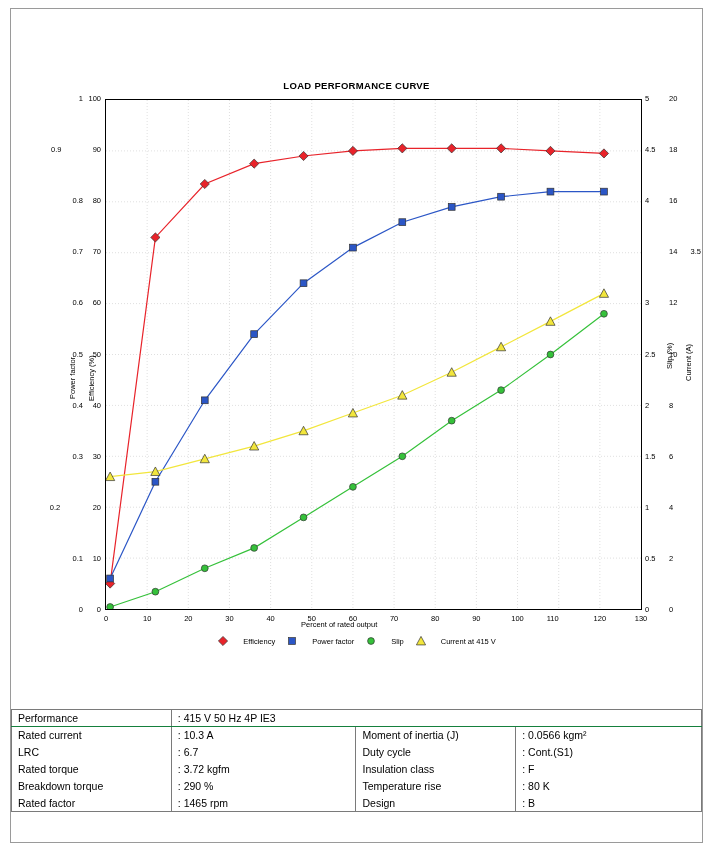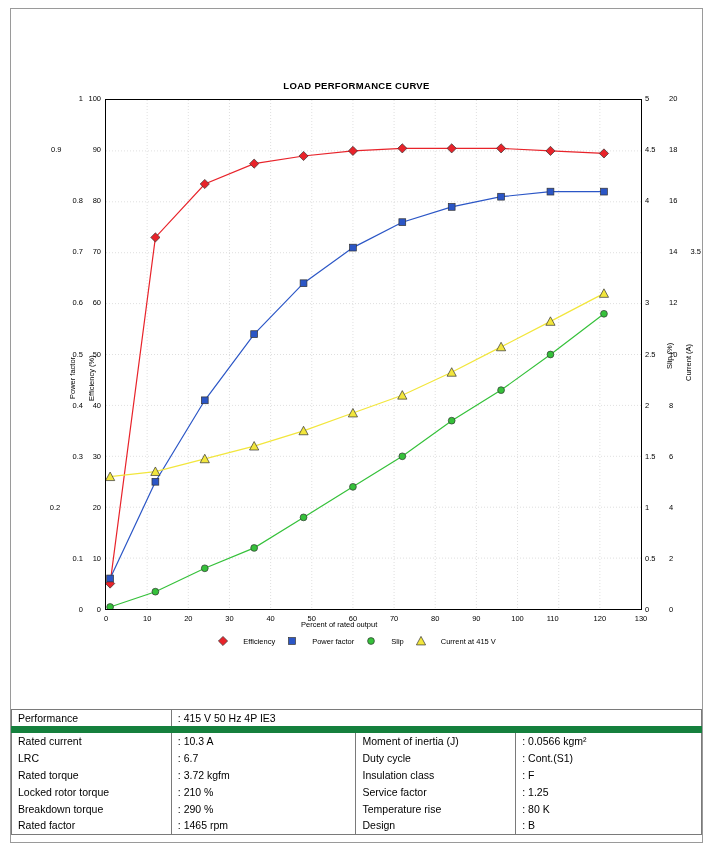--- a/index.html
+++ b/index.html
@@ -102,21 +102,21 @@
   #perf-table td {
     border: 1px solid #7a7a7a;
     padding: 2px 6px;
     height: 17px;
     box-sizing: border-box;
   }
   .c-label { width: 160px; }
   .c-value { width: 185px; }
   .c-label2 { width: 160px; }
   .c-value2 { width: 186px; }
-  #perf-header td { border-bottom: 7px solid #15803d; margin-left: 8px; }
+  #perf-header td { border-bottom: 1px solid #15803d; margin-left: 8px; }
   .nb-top { border-top: none !important; }
   .nb-bottom { border-bottom: none !important; }
 </style>
 </head>
 <body>
 
 <div id="page">
   <div class="outer-frame"></div>
 
   <div id="chart-block">
@@ -405,26 +405,20 @@
           <td class="c-label2 nb-top nb-bottom">Duty cycle</td>
           <td class="c-value2 nb-top nb-bottom">: Cont.(S1)</td>
         </tr>
         <tr>
           <td class="c-label nb-top nb-bottom">Rated torque</td>
           <td class="c-value nb-top nb-bottom">: 3.72 kgfm</td>
           <td class="c-label2 nb-top nb-bottom">Insulation class</td>
           <td class="c-value2 nb-top nb-bottom">: F</td>
         </tr>
         <tr>
-          <td class="c-label nb-top nb-bottom">Locked rotor torque</td>
-          <td class="c-value nb-top nb-bottom">: 210 %</td>
-          <td class="c-label2 nb-top nb-bottom">Service factor</td>
-          <td class="c-value2 nb-top nb-bottom">: 1.25</td>
-        </tr>
-        <tr>
           <td class="c-label nb-top nb-bottom">Breakdown torque</td>
           <td class="c-value nb-top nb-bottom">: 290 %</td>
           <td class="c-label2 nb-top nb-bottom">Temperature rise</td>
           <td class="c-value2 nb-top nb-bottom">: 80 K</td>
         </tr>
         <tr>
           <td class="c-label nb-top">Rated factor</td>
           <td class="c-value nb-top">: 1465 rpm</td>
           <td class="c-label2 nb-top">Design</td>
           <td class="c-value2 nb-top">: B</td>

